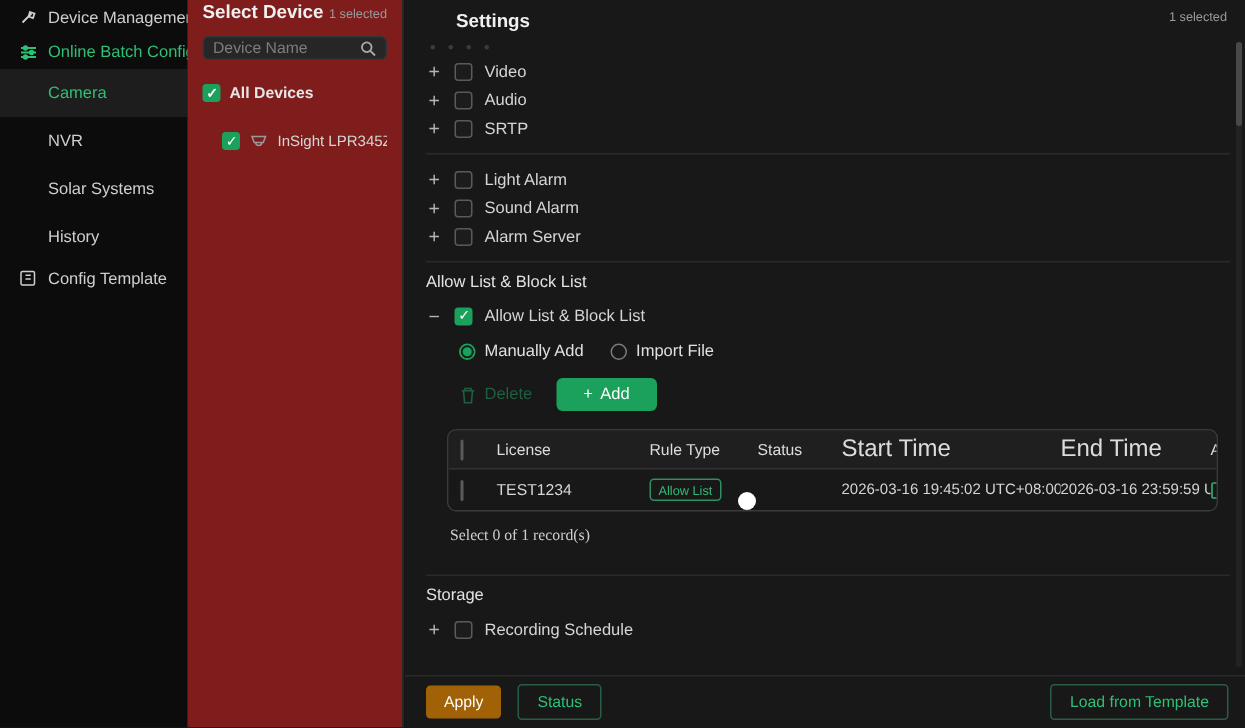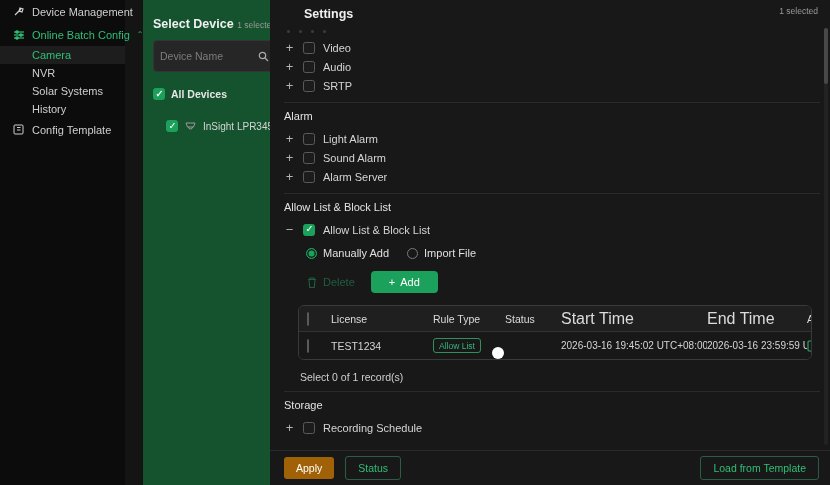--- a/index.html
+++ b/index.html
@@ -7,29 +7,29 @@
   body {
     background:#141414; color:#d8d8d8;
     font-family:"Liberation Sans", sans-serif; font-size:11px;
     position:relative;
   }
   
   .sidebar { position:absolute; left:0; top:0; width:125px; height:485px; background:#0c0c0c; }
   .nav-item { height:23px; display:flex; align-items:center; gap:7px; padding-left:12px; color:#cfcfcf; cursor:pointer; white-space:nowrap; }
   .nav-item .nicon { width:13px; height:13px; flex:0 0 13px; display:flex; align-items:center; justify-content:center; }
   .nav-item.accent { color:#2fbf76; }
-  .nav-sub { height:18px; display:flex; align-items:center; padding-left:32px; color:#cfcfcf; cursor:pointer; white-space:nowrap; }
+  .nav-sub { height:32px; display:flex; align-items:center; padding-left:32px; color:#cfcfcf; cursor:pointer; white-space:nowrap; }
   .nav-sub.selected { background:#1d1d1d; color:#2fbf76; }
   .chevron { margin-left:auto; margin-right:8px; font-size:8px; color:#2fbf76; }
   
-  .device-panel { position:absolute; left:143px; top:0; width:144px; height:485px; background:#14532d; border-right:1px solid #272727; padding:17px 10px; }
+  .device-panel { position:absolute; left:125px; top:0; width:144px; height:485px; background:#7f1d1d; border-right:1px solid #272727; padding:1px 10px; }
   .dp-head { display:flex; align-items:baseline; justify-content:space-between; }
   .dp-title { font-size:12.5px; font-weight:bold; color:#f0f0f0; }
   .small-note { font-size:8.5px; color:#9a9a9a; }
-  .searchbox { margin-top:9px; height:32px; background:#262626; border:1px solid #343434; border-radius:4px; display:flex; align-items:center; padding:0 6px; }
+  .searchbox { margin-top:9px; height:16px; background:#262626; border:1px solid #343434; border-radius:4px; display:flex; align-items:center; padding:0 6px; }
   .searchbox input { flex:1; min-width:0; background:transparent; border:none; outline:none; color:#ddd; font-size:10.5px; font-family:"Liberation Sans", sans-serif; }
   .searchbox input::placeholder { color:#7d7d7d; }
   .row { display:flex; align-items:center; gap:6px; }
   .all-devices { margin-top:16px; color:#e6e6e6; font-weight:bold; font-size:10.5px; }
   .device-row { margin-top:20px; margin-left:13px; color:#d5d5d5; font-size:10px; white-space:nowrap; overflow:hidden; }
   
   .cb { width:12px; height:12px; flex:0 0 12px; border:1px solid #5a5a5a; border-radius:2.5px; background:#1c1c1c; }
   .cb.checked { background:#1ba15c; border-color:#1ba15c; position:relative; }
   .cb.checked::after { content:"✓"; position:absolute; left:1.5px; top:-1.5px; color:#fff; font-size:9.5px; }
   .expander { width:11px; flex:0 0 11px; color:#b5b5b5; font-size:13px; line-height:11px; text-align:center; cursor:pointer; }
@@ -59,21 +59,21 @@
   .col-license { width:102px; flex:0 0 102px; }
   .col-rule { width:72px; flex:0 0 72px; }
   .col-status { width:56px; flex:0 0 56px; }
   .col-start { width:146px; flex:0 0 146px; white-space:nowrap; overflow:hidden; font-size:10px; }
   .col-end { width:100px; flex:0 0 100px; white-space:nowrap; overflow:hidden; font-size:10px; }
   .col-action { flex:1; display:flex; align-items:center; gap:7px; }
   .t-head .col-start, .t-head .col-end { font-size:16px; }
   .badge { display:inline-block; border:1px solid #2f8f5f; color:#35b878; font-size:8.5px; padding:1.5px 5px; border-radius:3px; }
   .toggle { width:29px; height:15px; border-radius:8px; background:#1ba15c; position:relative; cursor:pointer; }
   .toggle::after { content:""; position:absolute; right:1.5px; top:1.5px; width:12px; height:12px; border-radius:50%; background:#fff; }
-  .summary { margin:11px 0 8px 16px; color:#cfcfcf; font-size:10.5px; }
+  .summary { margin:11px 0 20px 16px; color:#cfcfcf; font-size:10.5px;font-family:Liberation Serif, serif; }
   
   .footer { position:absolute; left:270px; right:0; bottom:0; height:35px; border-top:1px solid #2a2a2a; background:#181818; display:flex; align-items:center; padding-left:14px; padding-right:3px; }
   .btn { font-family:"Liberation Sans", sans-serif; font-size:10.5px; border-radius:3px; padding:5px 12px; cursor:pointer; }
   .btn.primary { background:#a16207; color:#fff; border:none; }
   .btn.ghost { background:transparent; color:#2fbf76; border:1px solid #2b5d45; }
   .footer .gap { width:11px; }
   .footer .spacer { flex:1; }
   .red-annotation { border:2.5px solid #d61c1c; padding:3px 4px; display:flex; align-items:center; }
   
   .scrollbar-track { position:absolute; right:2px; top:28px; width:4px; bottom:40px; background:#222; border-radius:2px; }
@@ -185,21 +185,20 @@
       <span>Audio</span>
     </div>
     <div class="tree-row">
       <span class="expander">+</span>
       <span class="cb"></span>
       <span>SRTP</span>
     </div>
 
     <div class="divider"></div>
 
-    <div class="sec-label">Alarm</div>
     <div class="tree-row">
       <span class="expander">+</span>
       <span class="cb"></span>
       <span>Light Alarm</span>
     </div>
     <div class="tree-row">
       <span class="expander">+</span>
       <span class="cb"></span>
       <span>Sound Alarm</span>
     </div>

